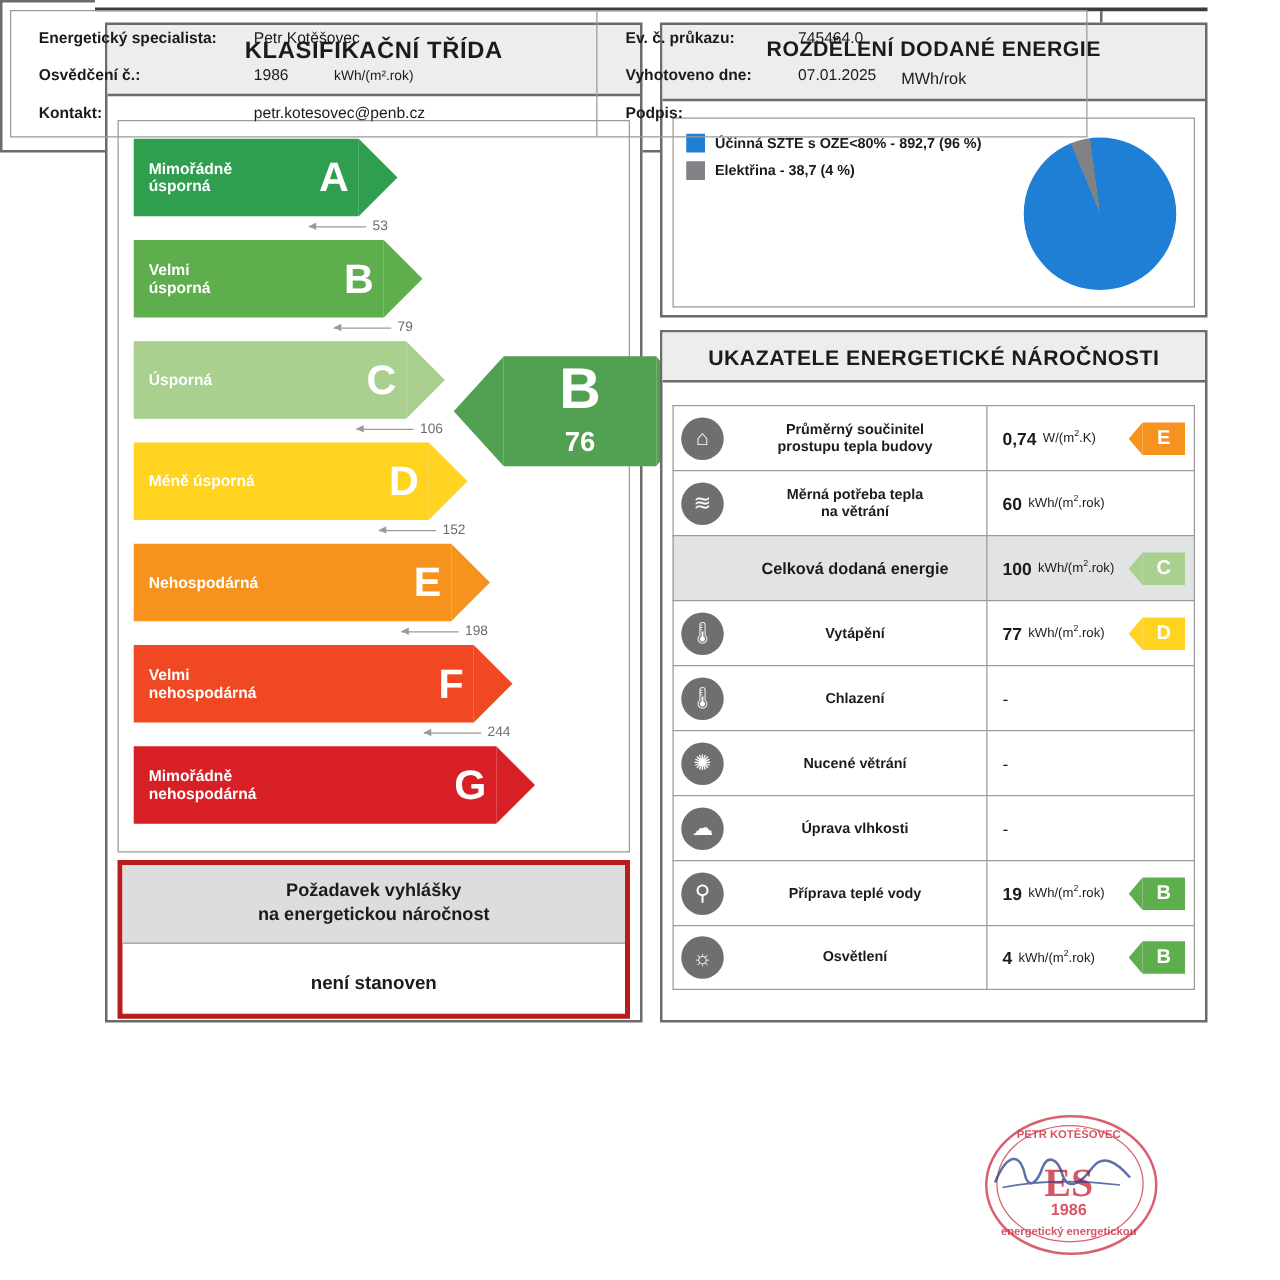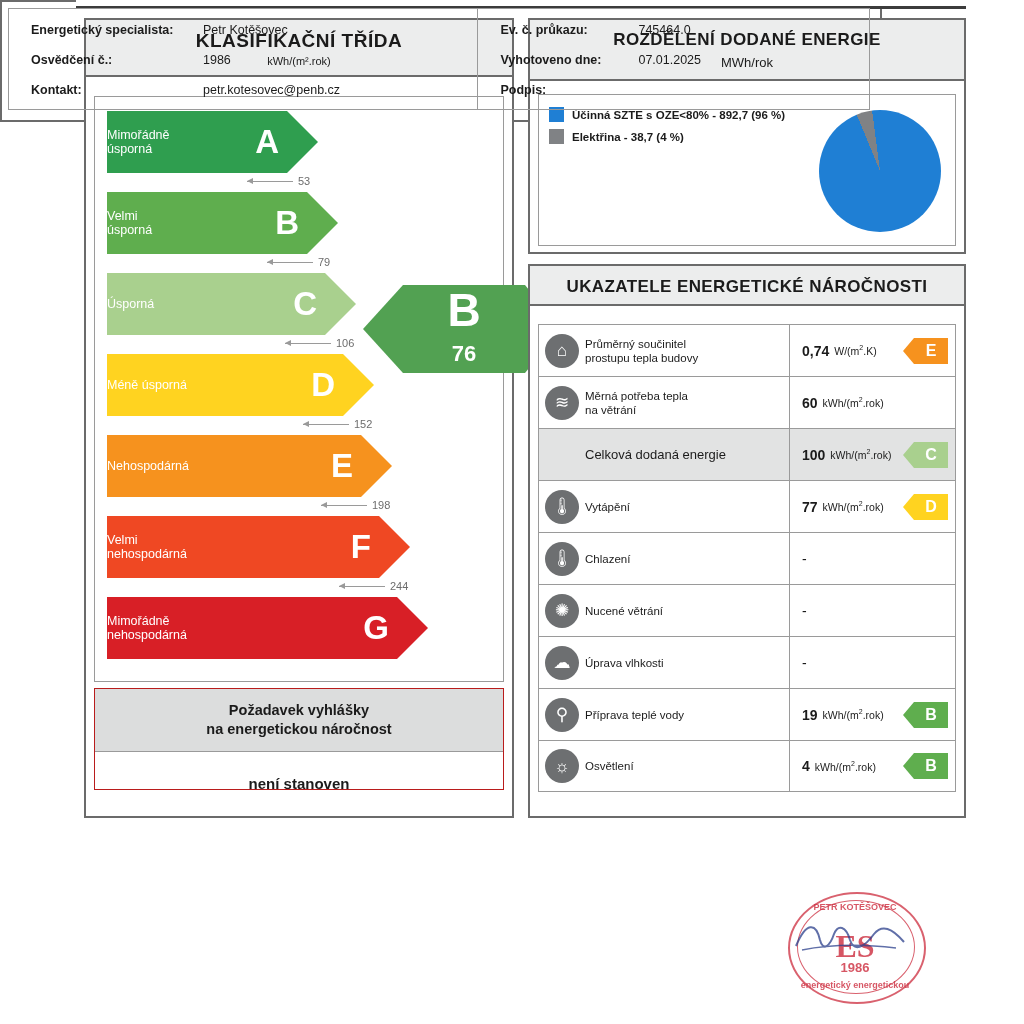--- a/index.html
+++ b/index.html
@@ -82,22 +82,23 @@
     position: absolute;
     right: -31px;
     top: 0;
     width: 0;
     height: 0;
     border-top: 31px solid transparent;
     border-bottom: 31px solid transparent;
   }
   .band .bl {
     font-size: 12.5px;
-    font-weight: normal;
+    font-weight: bold;
     line-height: 14px;
+    margin-left: 12px;
     white-space: pre-line;
   }
   .band .bletter {
     position: absolute;
     right: 8px;
     top: 50%;
     transform: translateY(-50%);
     font-size: 33px;
     font-weight: bold;
   }
@@ -168,22 +169,22 @@
     bottom: 6px;
     text-align: center;
     font-size: 22px;
     font-weight: bold;
   }
   .req-box {
     position: absolute;
     left: 8px;
     top: 668px;
     width: 410px;
-    height: 102px;
-    border: 1px solid #b91c1c;
+    height: 127px;
+    border: 4px solid #b91c1c;
     box-sizing: border-box;
     background: #fff;
   }
   .req-head {
     background: #dcdddd;
     border-bottom: 1px solid #9a9a9a;
     height: 62px;
     display: flex;
     align-items: center;
     justify-content: center;
@@ -313,25 +314,26 @@
     display: flex;
     align-items: center;
     justify-content: center;
     color: #fff;
     font-size: 17px;
     line-height: 1;
   }
   .ip-label {
     flex: 1;
     font-size: 11.5px;
-    font-weight: normal;
+    font-weight: bold;
     color: #1b1b1b;
     line-height: 14px;
     white-space: pre-line;
     padding-right: 6px;
+    text-align: center;
   }
   .ip-row.grey .ip-label { font-size: 13px; }
   .ip-value {
     width: 166px;
     flex: none;
     border-left: 1px solid #9a9a9a;
     height: 100%;
     display: flex;
     align-items: center;
     padding-left: 12px;

